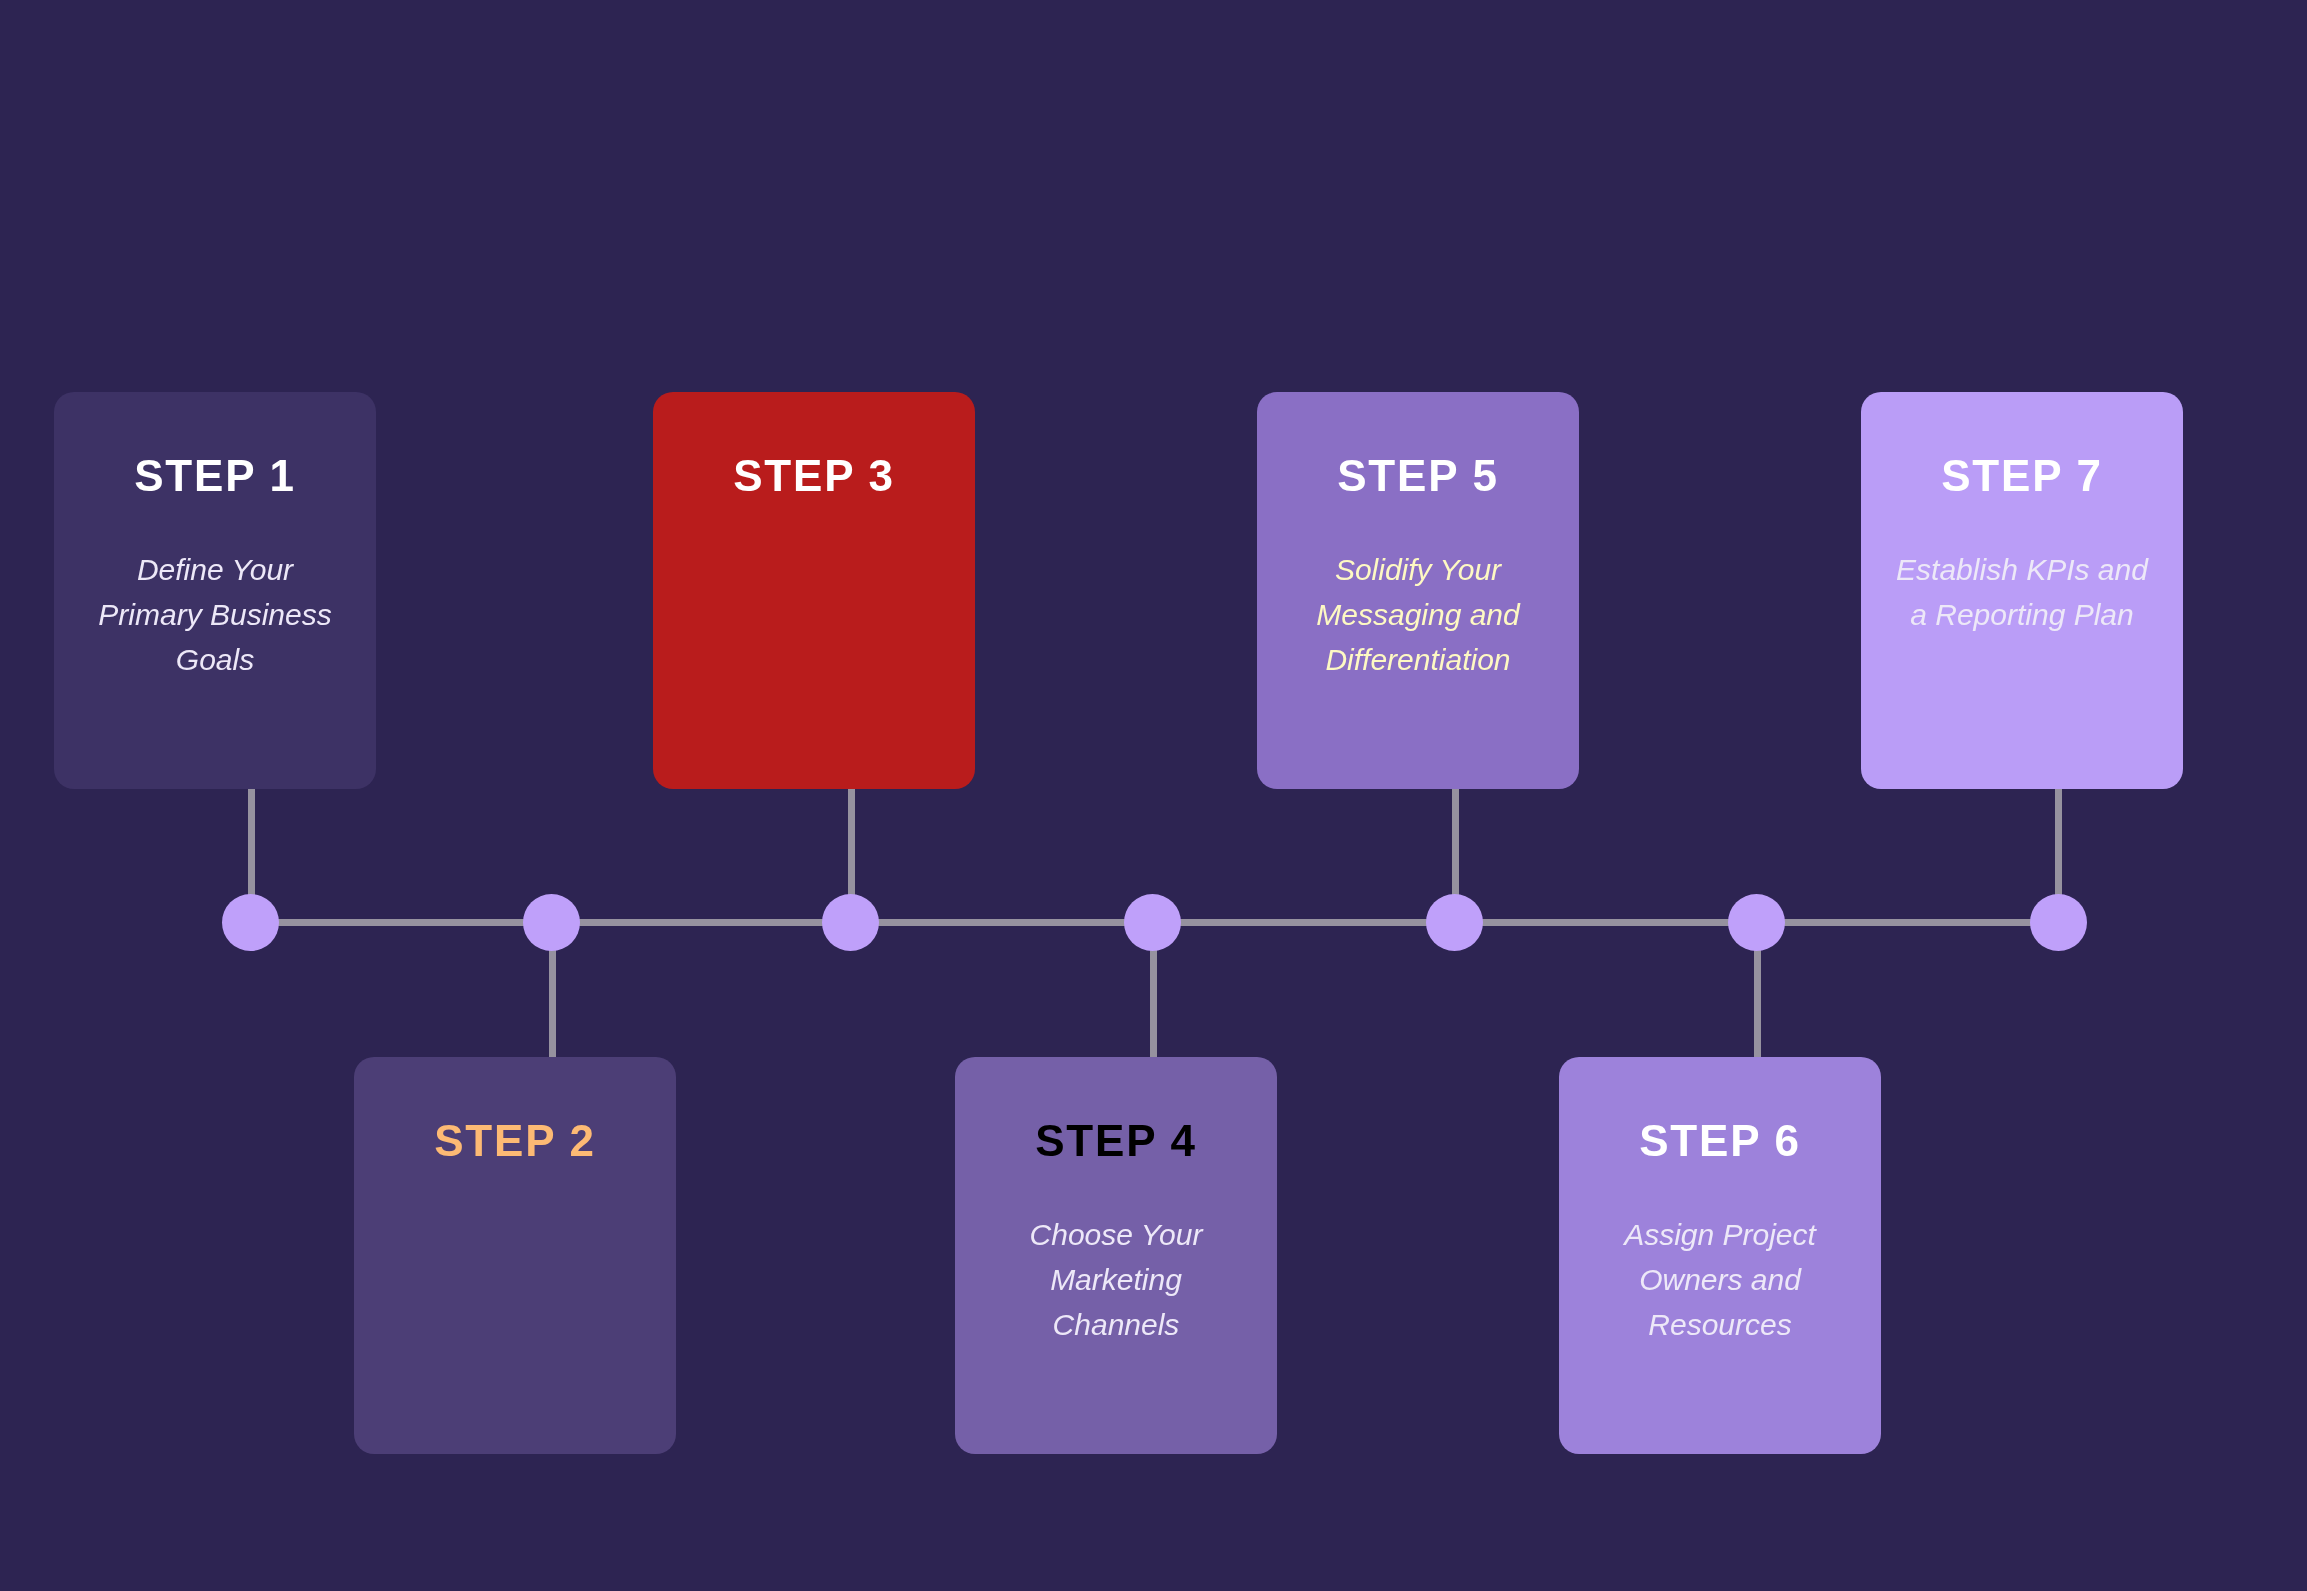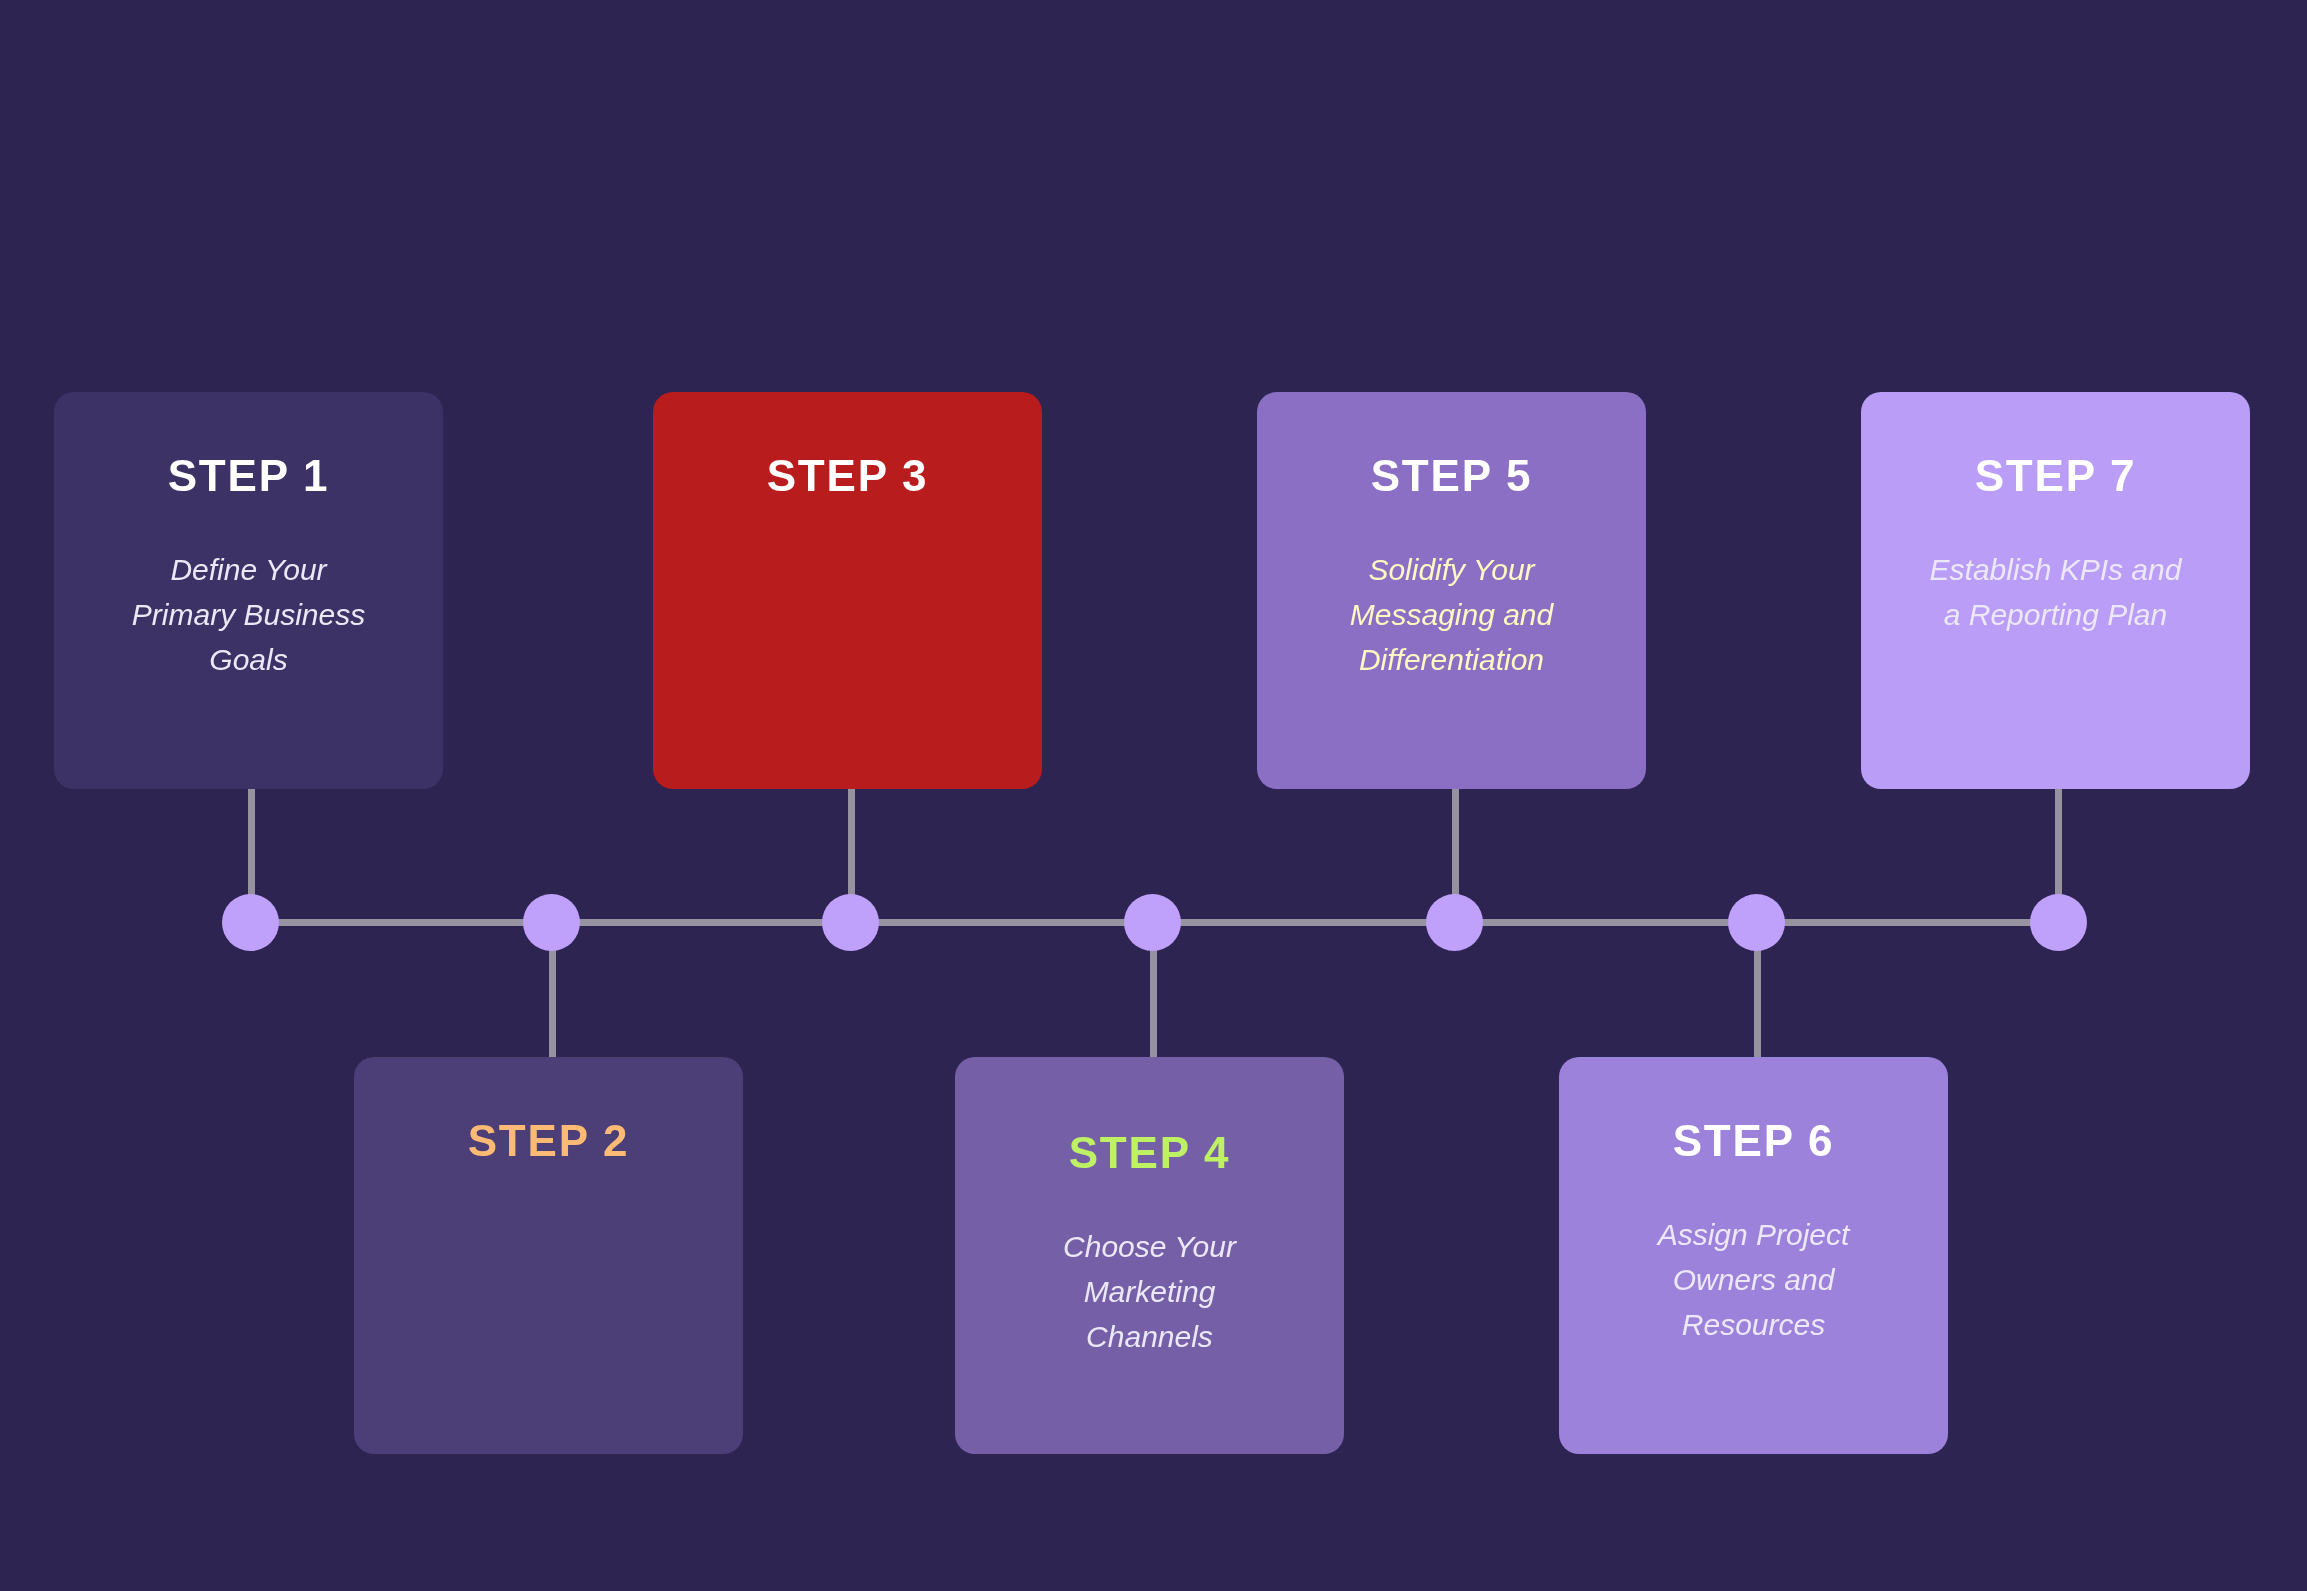--- a/index.html
+++ b/index.html
@@ -21,21 +21,21 @@
     text-align: center;
     font-size: 70px;
     font-weight: 700;
     letter-spacing: 4.6px;
     line-height: 1.1;
   }
 
   
   .card {
     position: absolute;
-    width: 389px;
+    width: 322px;
     height: 397px;
     border-radius: 20px;
     box-sizing: border-box;
     display: flex;
     flex-direction: column;
     align-items: center;
     padding-top: 61px;
     text-align: center;
     z-index: 3;
   }
@@ -138,21 +138,21 @@
 
   <div class="card card-2" style="background: rgb(76, 62, 118);">
     <h2 class="step-label" style="color: #fdba74;">STEP 2</h2>
   </div>
 
   <div class="card card-3" style="background: #b91c1c;">
     <h2 class="step-label" style="color: rgb(255, 255, 255);">STEP 3</h2>
   </div>
 
   <div class="card card-4" style="background: rgb(117, 96, 168);">
-    <h2 class="step-label" style="color: #bef264; margin-top: 12px;">STEP 4</h2>
+    <h2 class="step-label" style="color: #000000;">STEP 4</h2>
     <p class="step-desc" style="color: rgb(237, 232, 248);">Choose Your
 Marketing
 Channels</p>
   </div>
 
   <div class="card card-5" style="background: rgb(138, 111, 197);">
     <h2 class="step-label" style="color: rgb(255, 255, 255);">STEP 5</h2>
     <p class="step-desc" style="color: #fef9c3;">Solidify Your
 Messaging and
 Differentiation</p>

